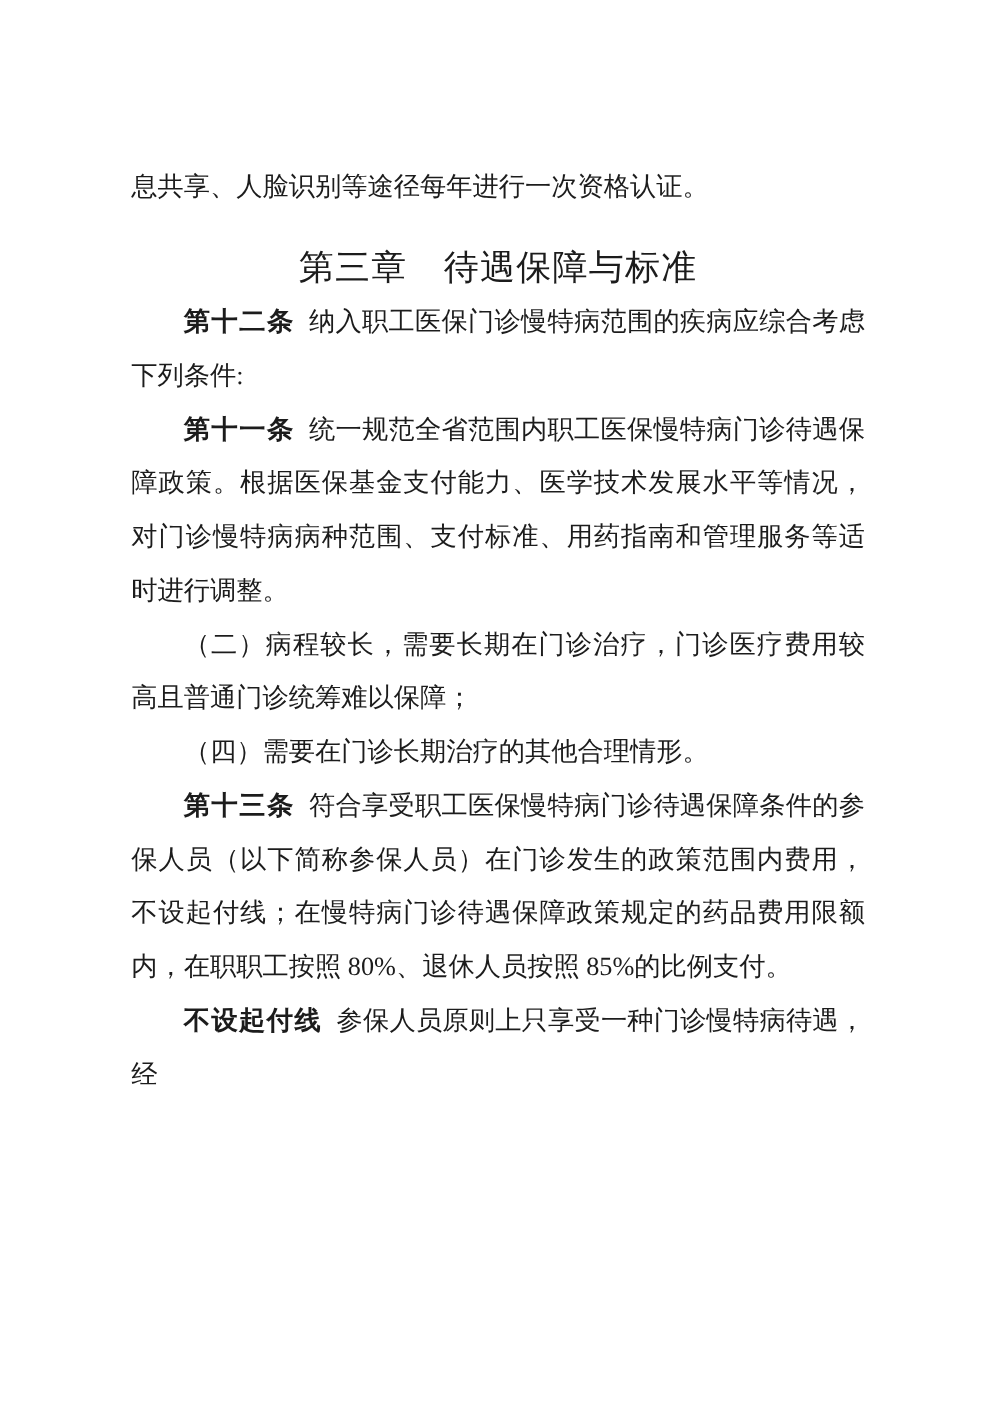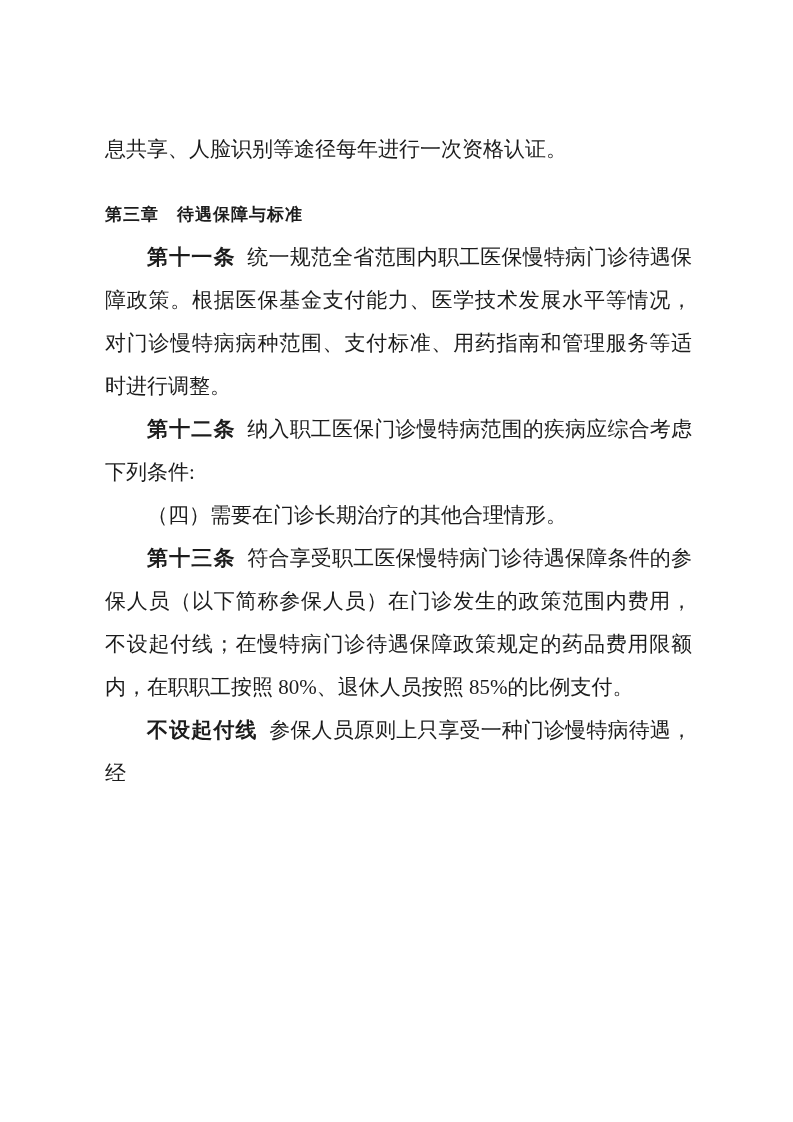--- a/index.html
+++ b/index.html
@@ -27,22 +27,23 @@
   .doc-body p {
     margin: 0;
     text-align: justify;
     text-justify: inter-ideograph;
     text-indent: 2em;
   }
   .doc-body p.continuation {
     text-indent: 0;
   }
   .chapter-heading {
-    font-weight: bold;
-    font-size: 17px;
+    text-align: center;
+    font-weight: normal;
+    font-size: 28px;
     line-height: 43px;
     margin-top: 22px;
     letter-spacing: 1px;
   }
   strong.article-label {
     font-weight: bold;
     margin-right: 0.55em;
     letter-spacing: 1px;
   }
   .page-footer {
@@ -55,22 +56,23 @@
     letter-spacing: 2px;
   }
 </style>
 </head>
 <body>
 
 <div class="page">
   <div class="doc-body" id="paragraphs">
       <p class="para continuation">息共享、人脸识别等途径每年进行一次资格认证。</p>
       <div class="chapter-heading">第三章　待遇保障与标准</div>
+      <p class="para article"><strong class="article-label">第十二条</strong><span>纳入职工医保门诊慢特病范围的疾病应综合考虑下列条件:</span></p>
       <p class="para article"><strong class="article-label">第十一条</strong><span>统一规范全省范围内职工医保慢特病门诊待遇保障政策。根据医保基金支付能力、医学技术发展水平等情况，对门诊慢特病病种范围、支付标准、用药指南和管理服务等适时进行调整。</span></p>
-      <p class="para article"><strong class="article-label">第十二条</strong><span>纳入职工医保门诊慢特病范围的疾病应综合考虑下列条件:</span></p>
+      <p class="para normal">（二）病程较长，需要长期在门诊治疗，门诊医疗费用较高且普通门诊统筹难以保障；</p>
       <p class="para normal">（四）需要在门诊长期治疗的其他合理情形。</p>
       <p class="para article"><strong class="article-label">第十三条</strong><span>符合享受职工医保慢特病门诊待遇保障条件的参保人员（以下简称参保人员）在门诊发生的政策范围内费用，不设起付线；在慢特病门诊待遇保障政策规定的药品费用限额内，在职职工按照 80%、退休人员按照 85%的比例支付。</span></p>
       <p class="para article"><strong class="article-label">不设起付线</strong><span>参保人员原则上只享受一种门诊慢特病待遇，经</span></p>
     </div>
   <div class="page-footer">
     <span>— 6 —</span>
   </div>
 </div>
 
 </body></html>

